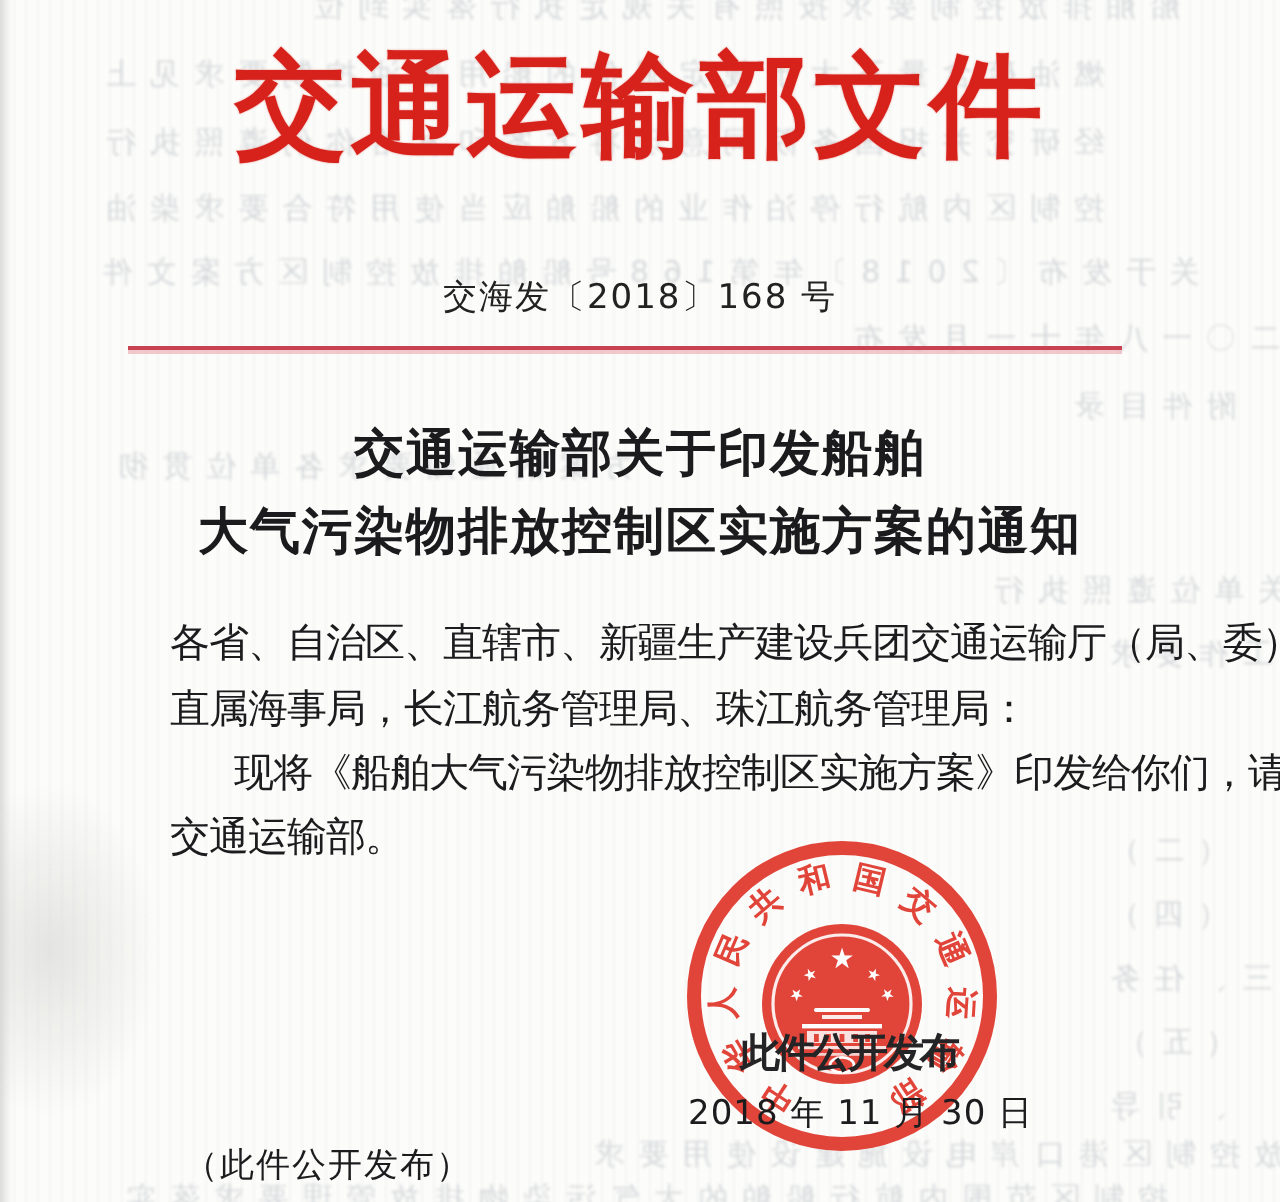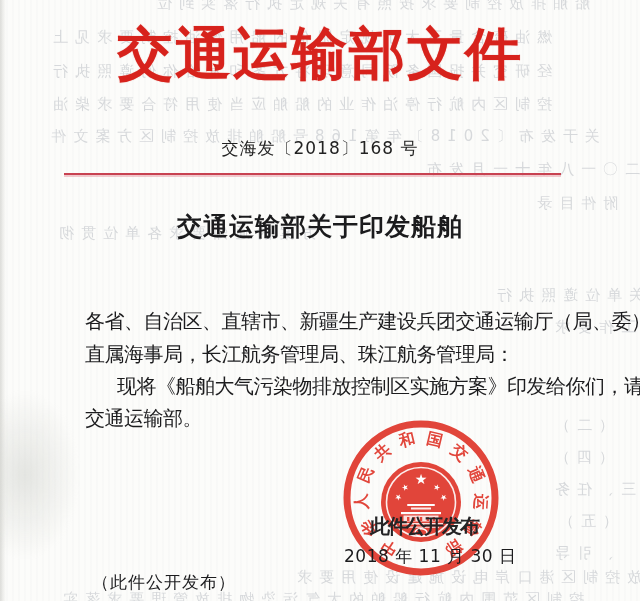--- a/index.html
+++ b/index.html
@@ -106,20 +106,21 @@
       <div class="bleed" style="left: 56px; top: 590px;">控制区范围内航行船舶的大气污染物排放管理要求落实</div>
     </div>
 
   <div class="abs header-title">交通运输部文件</div>
 
   <div class="abs doc-number">交海发〔2018〕168 号</div>
 
   <div class="red-rule"></div>
 
   <div class="abs doc-title title-1">交通运输部关于印发船舶</div>
+  <div class="abs doc-title title-2">大气污染物排放控制区实施方案的通知</div>
 
   <div class="abs body-line reci-1">各省、自治区、直辖市、新疆生产建设兵团交通运输厅（局、委），各</div>
   <div class="abs body-line para-1">现将《船舶大气污染物排放控制区实施方案》印发给你们，请</div>
   <div class="abs body-line reci-2">直属海事局，长江航务管理局、珠江航务管理局：</div>
   <div class="abs body-line para-2">交通运输部。</div>
 
   <svg class="seal-svg" width="164" height="164" viewBox="0 0 164 164">
 
     <circle cx="82" cy="82" r="74" fill="none" stroke="#e0382c" stroke-width="7"></circle>
 

